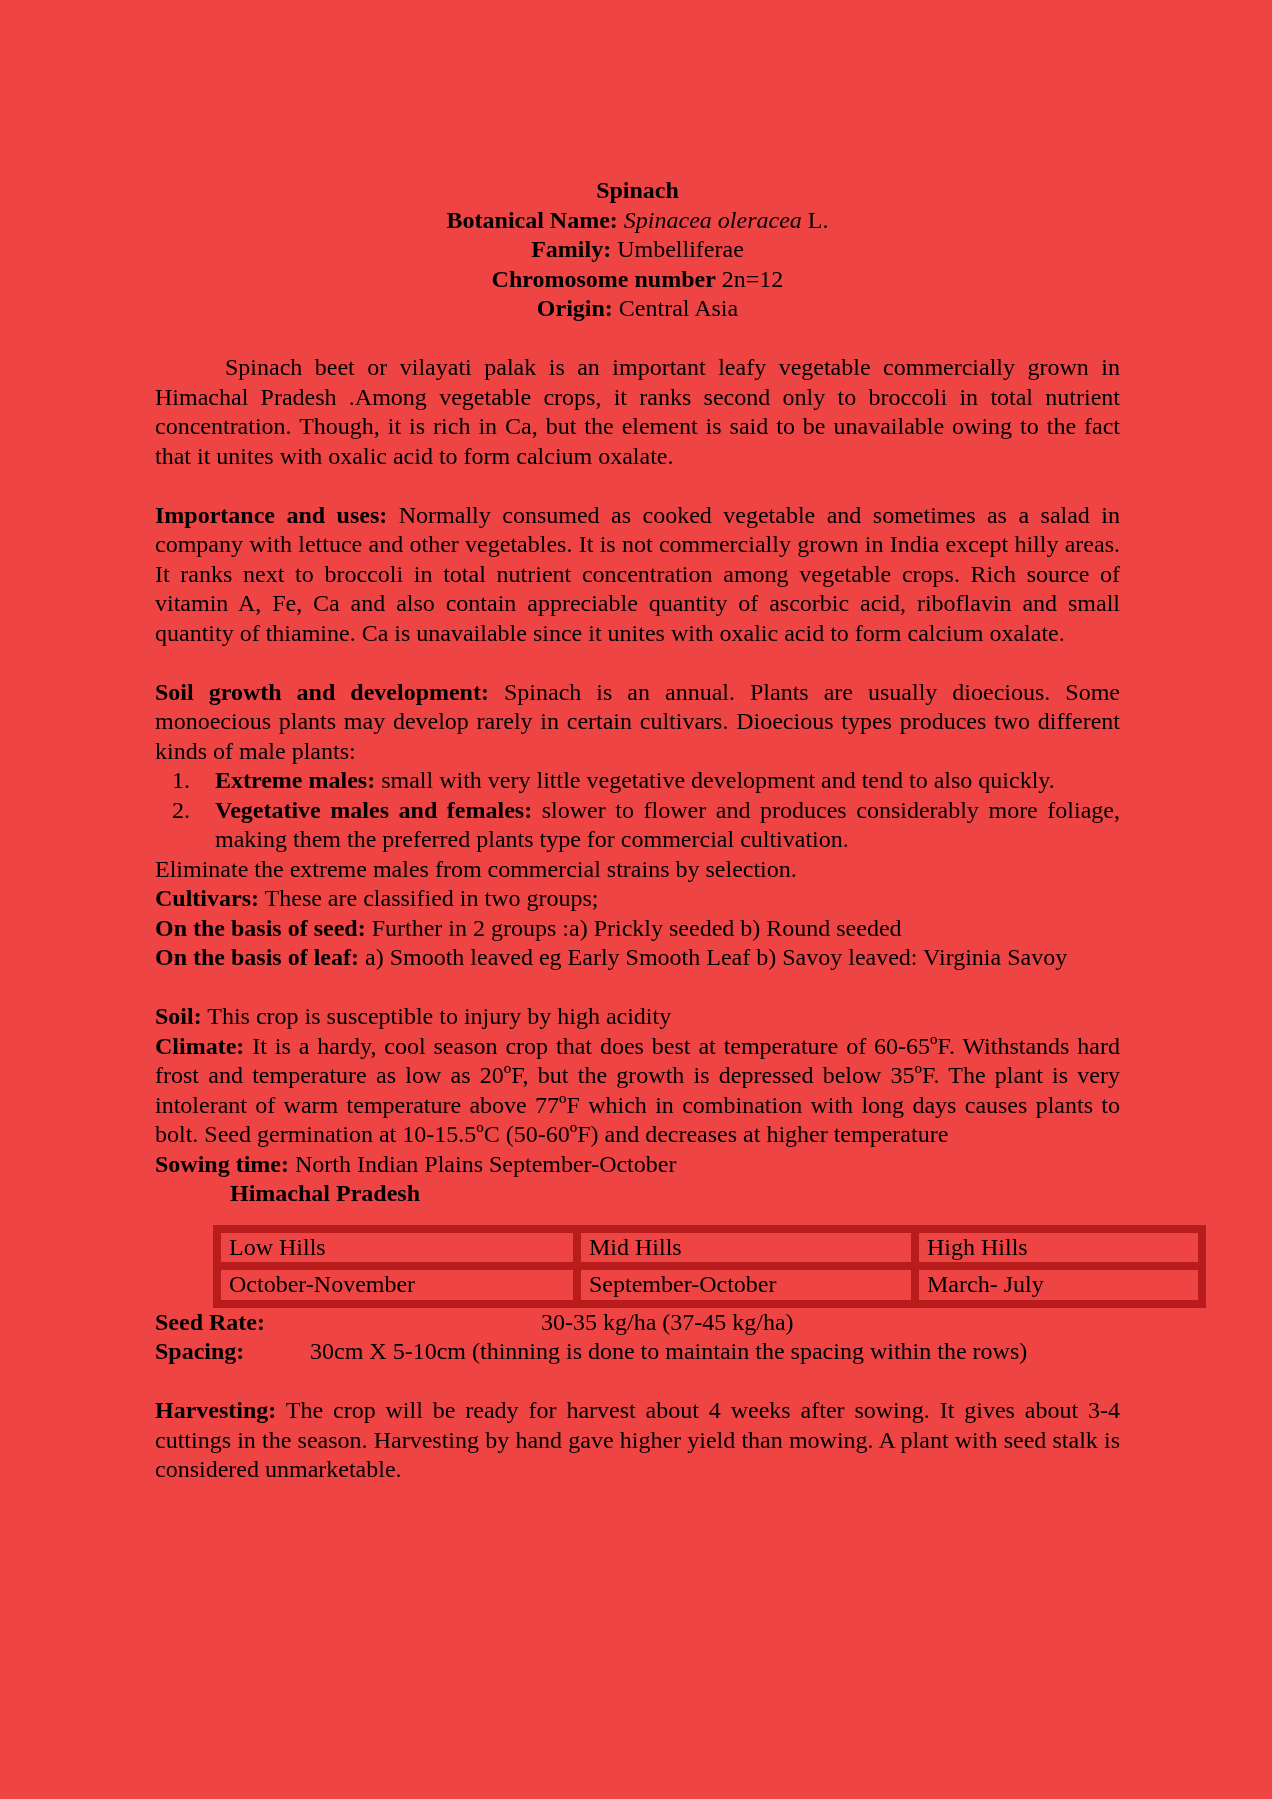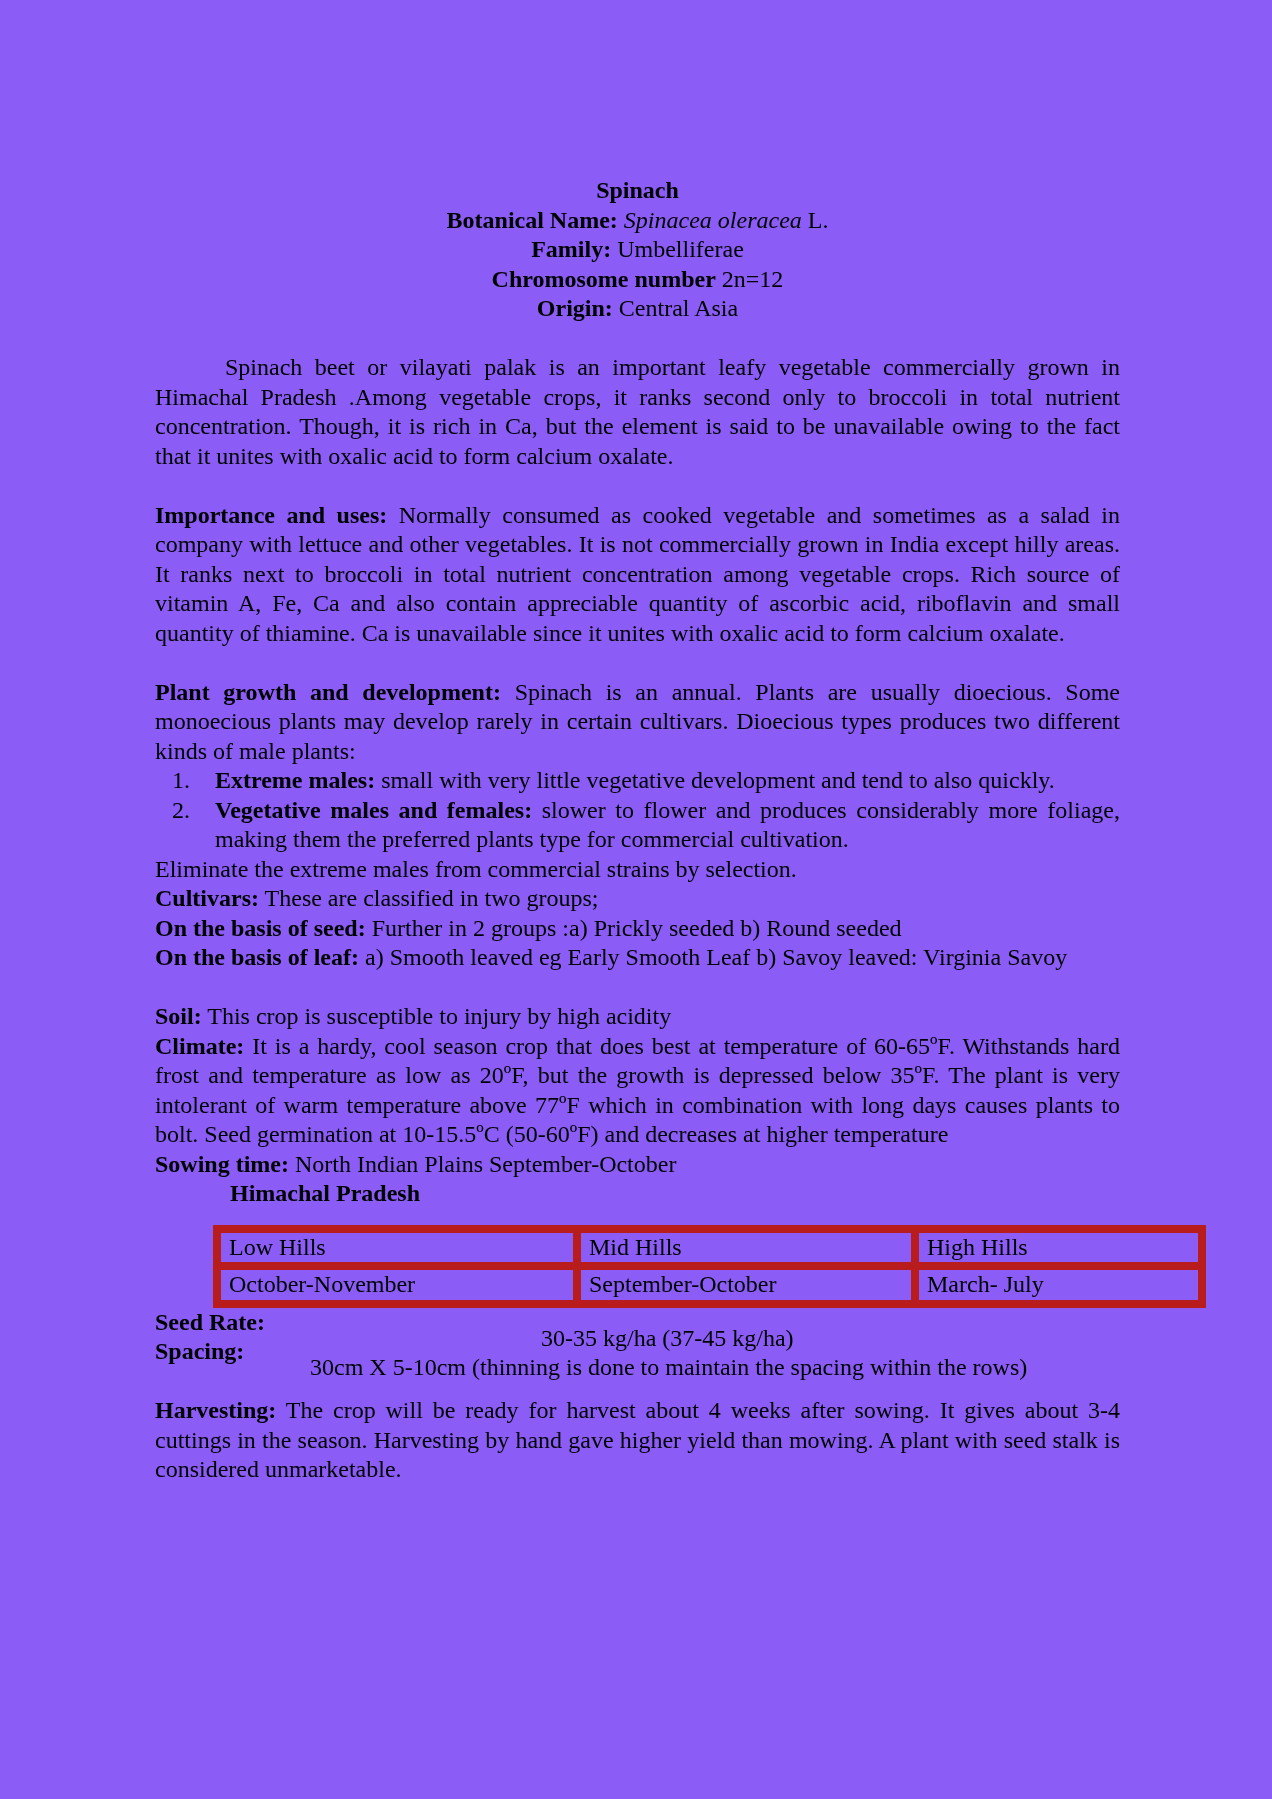--- a/index.html
+++ b/index.html
@@ -1,38 +1,38 @@
 <!DOCTYPE html>
 <html><head>
 <meta charset="utf-8">
 <style>
   html, body { margin: 0; padding: 0; background: #ffffff; }
   .page {
     position: relative;
     width: 1272px;
     height: 1799px;
-    background: #8b5cf6;
+    background: #ef4444;
     color: #000000;
     box-sizing: border-box;
     padding: 176px 152px 40px 155px;
     font-family: "Liberation Serif", "DejaVu Serif", serif;
     font-size: 24px;
     line-height: 29.5px;
     overflow: hidden;
   }
   .page b { font-weight: bold; }
   .tblock p { margin: 0; text-align: center; }
   .para { margin: 0; text-align: justify; }
   .line { margin: 0; text-align: left; }
   .mt1 { margin-top: 29.5px; }
   .indent { text-indent: 70px; }
   .li { position: relative; padding-left: 60px; margin: 0; text-align: justify; }
   .li .num { position: absolute; left: 17px; top: 0; }
   .kv { position: relative; margin: 0; }
-  .kv .val { position: absolute; top: 16px; }
+  .kv .val { position: absolute; top: 0; }
   .kv .val.seedpos { left: 386px; }
   .kv .val.spacepos { left: 155px; }
   .subhead { margin: 0 0 16px 75px; font-weight: bold; text-align: left; }
   table.hp {
     border-collapse: collapse;
     table-layout: fixed;
     width: 917px;
     margin-left: 58px;
   }
   table.hp td {
@@ -59,21 +59,21 @@
     <p><b>Botanical Name:</b><i> Spinacea oleracea</i><span> L.</span></p>
     <p><b>Family:</b><span> Umbelliferae</span></p>
     <p><b>Chromosome number</b><span> 2n=12</span></p>
     <p><b>Origin:</b><span> Central Asia</span></p>
   </div>
 
   <p class="para indent mt1"><span>Spinach beet or vilayati palak is an important leafy vegetable commercially grown in Himachal Pradesh .Among vegetable crops, it ranks second only to broccoli in total nutrient concentration. Though, it is rich in Ca, but the element is said to be unavailable owing to the fact that it unites with oxalic acid to form calcium oxalate.</span></p>
 
   <p class="para mt1"><b>Importance and uses:</b><span> Normally consumed as cooked vegetable and sometimes as a salad in company with lettuce and other vegetables. It is not commercially grown in India except hilly areas. It ranks next to broccoli in total nutrient concentration among vegetable crops. Rich source of vitamin A, Fe, Ca and also contain appreciable quantity of ascorbic acid, riboflavin and small quantity of thiamine. Ca is unavailable since it unites with oxalic acid to form calcium oxalate.</span></p>
 
-  <p class="para mt1"><b>Plant growth and development:</b><span> Spinach is an annual. Plants are usually dioecious. Some monoecious plants may develop rarely in certain cultivars. Dioecious types produces two different kinds of male plants:</span></p>
+  <p class="para mt1"><b>Soil growth and development:</b><span> Spinach is an annual. Plants are usually dioecious. Some monoecious plants may develop rarely in certain cultivars. Dioecious types produces two different kinds of male plants:</span></p>
 
   <div>
     <div class="li"><span class="num">1.</span><b>Extreme males:</b><span> small with very little vegetative development and tend to also quickly.</span></div>
     <div class="li"><span class="num">2.</span><b>Vegetative males and females:</b><span> slower to flower and produces considerably more foliage, making them the preferred plants type for commercial cultivation.</span></div>
   </div>
 
   <p class="line"><span>Eliminate the extreme males from commercial strains by selection.</span></p>
   <p class="line"><b>Cultivars:</b><span> These are classified in two groups;</span></p>
   <p class="line"><b>On the basis of seed:</b><span> Further in 2 groups :a) Prickly seeded b) Round seeded</span></p>
   <p class="line"><b>On the basis of leaf:</b><span> a) Smooth leaved eg Early Smooth Leaf b) Savoy leaved: Virginia Savoy</span></p>

